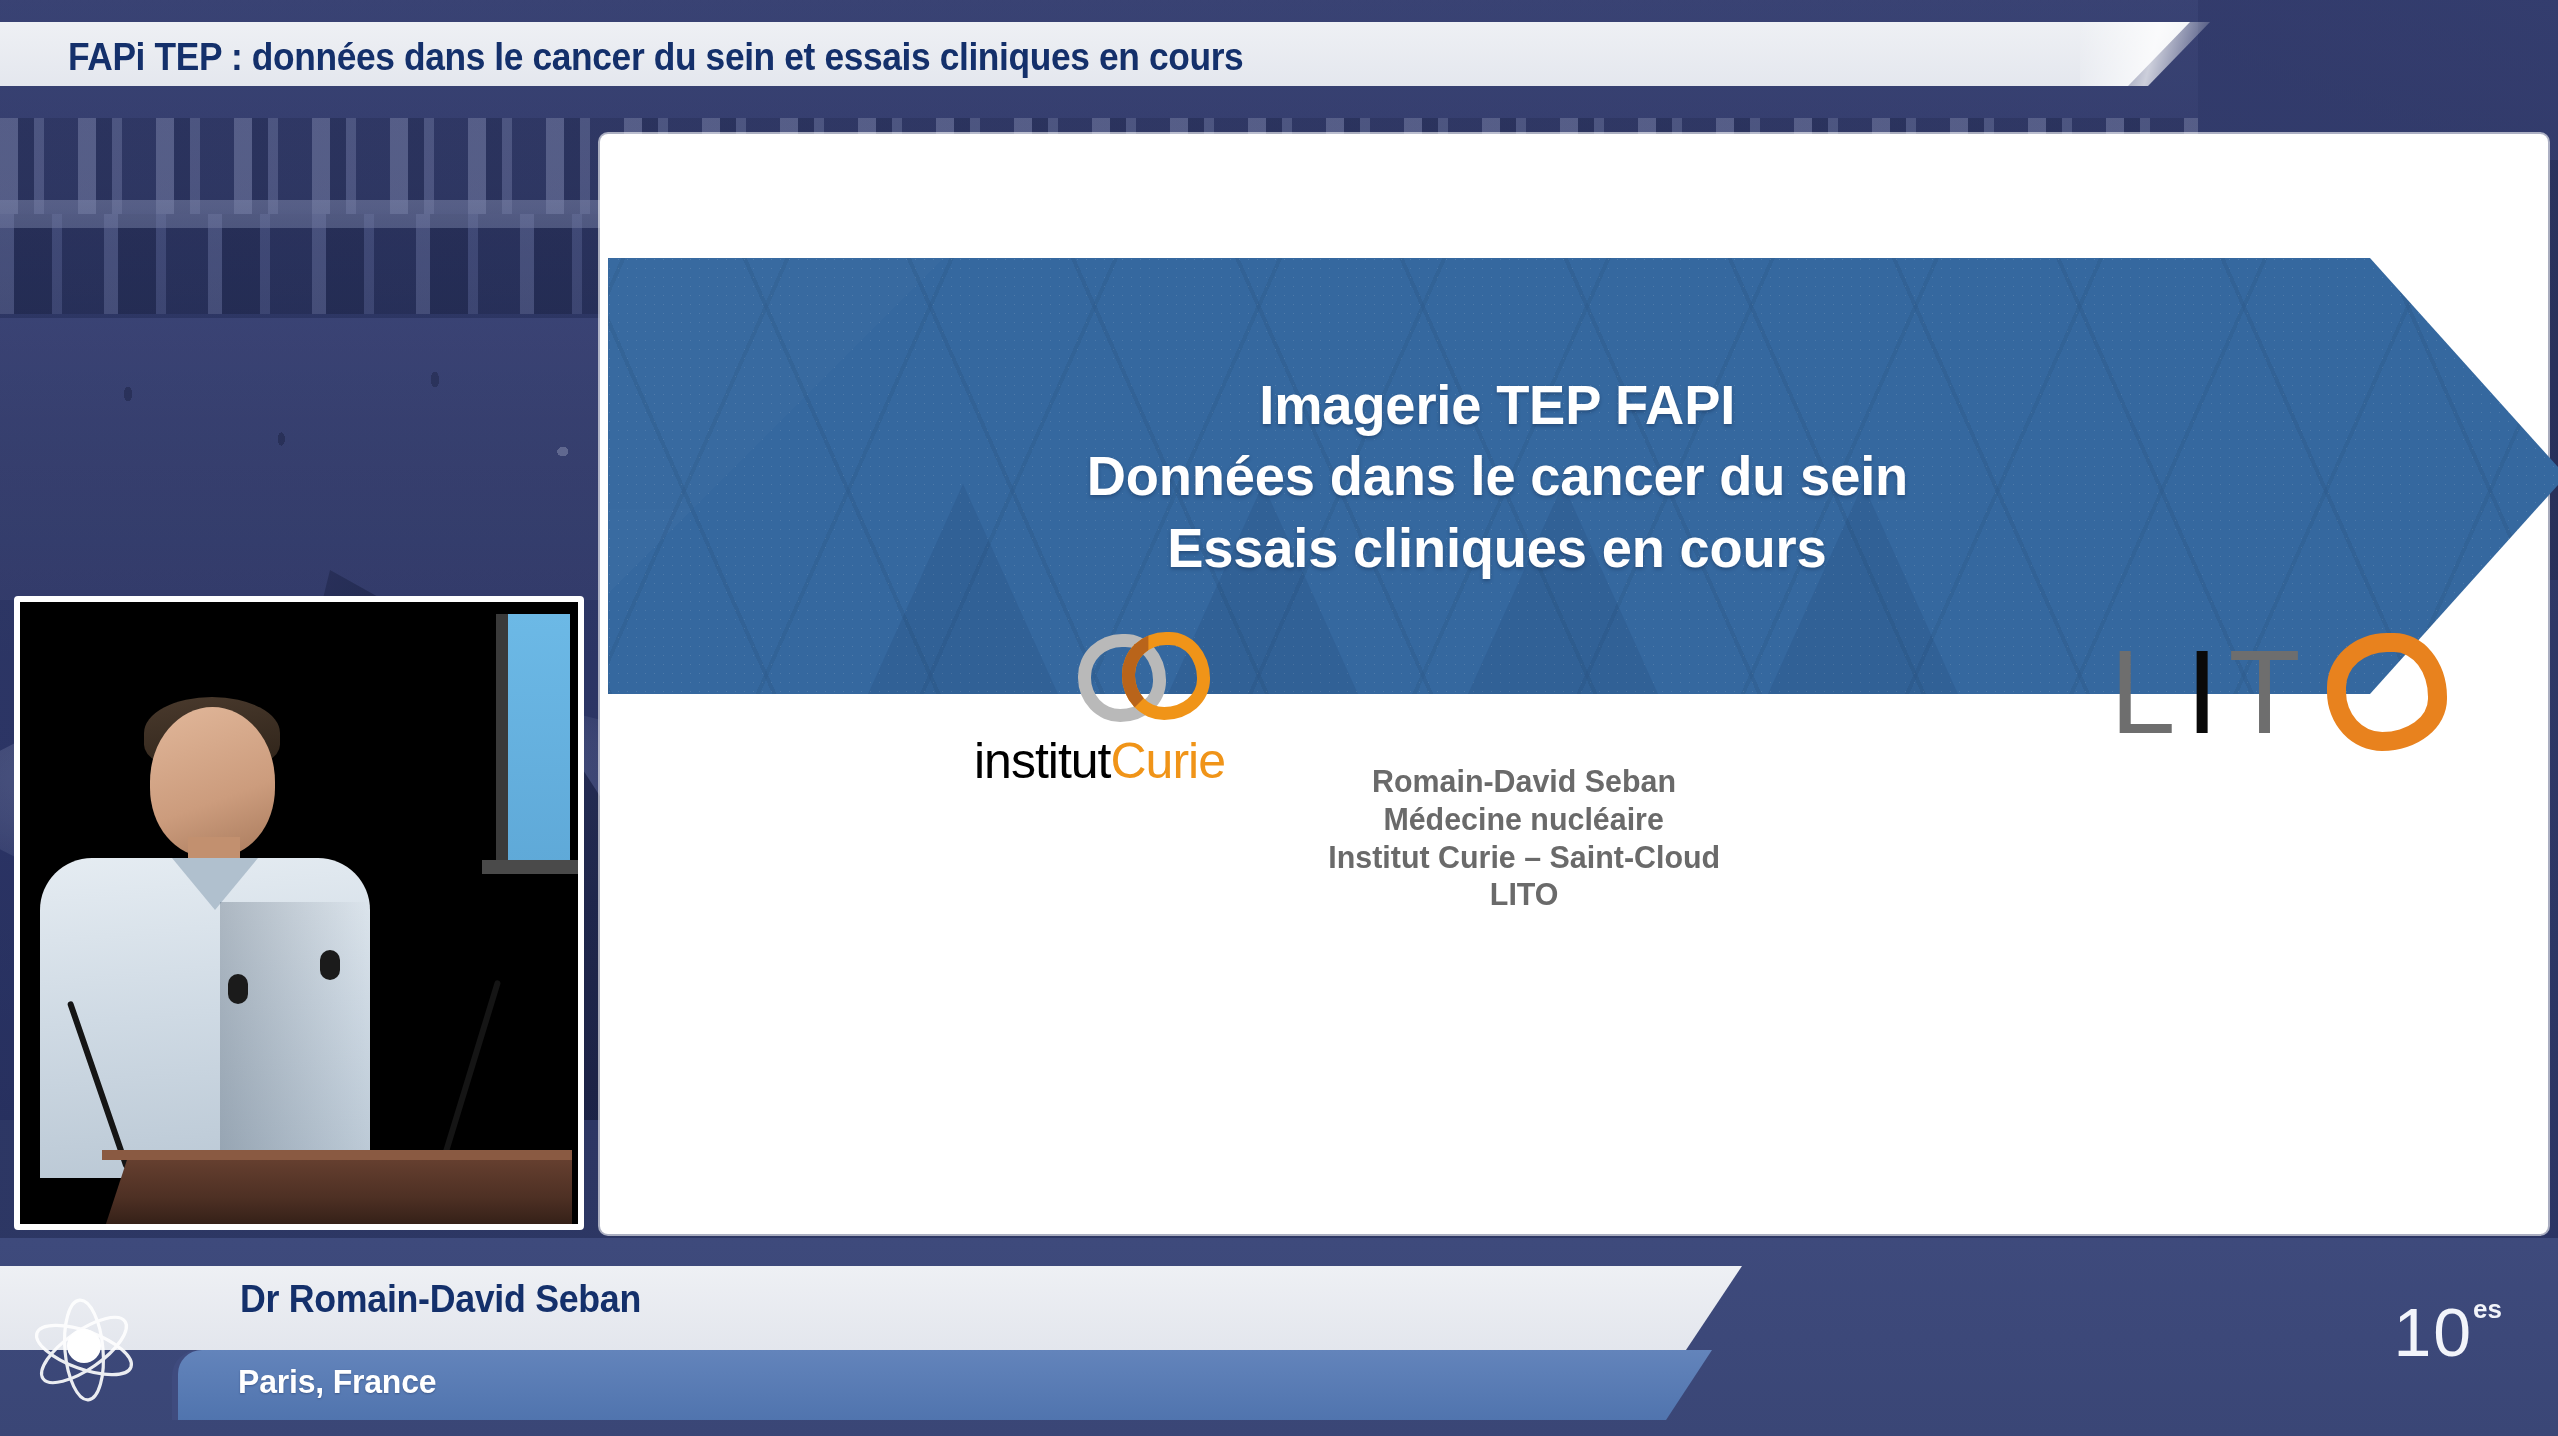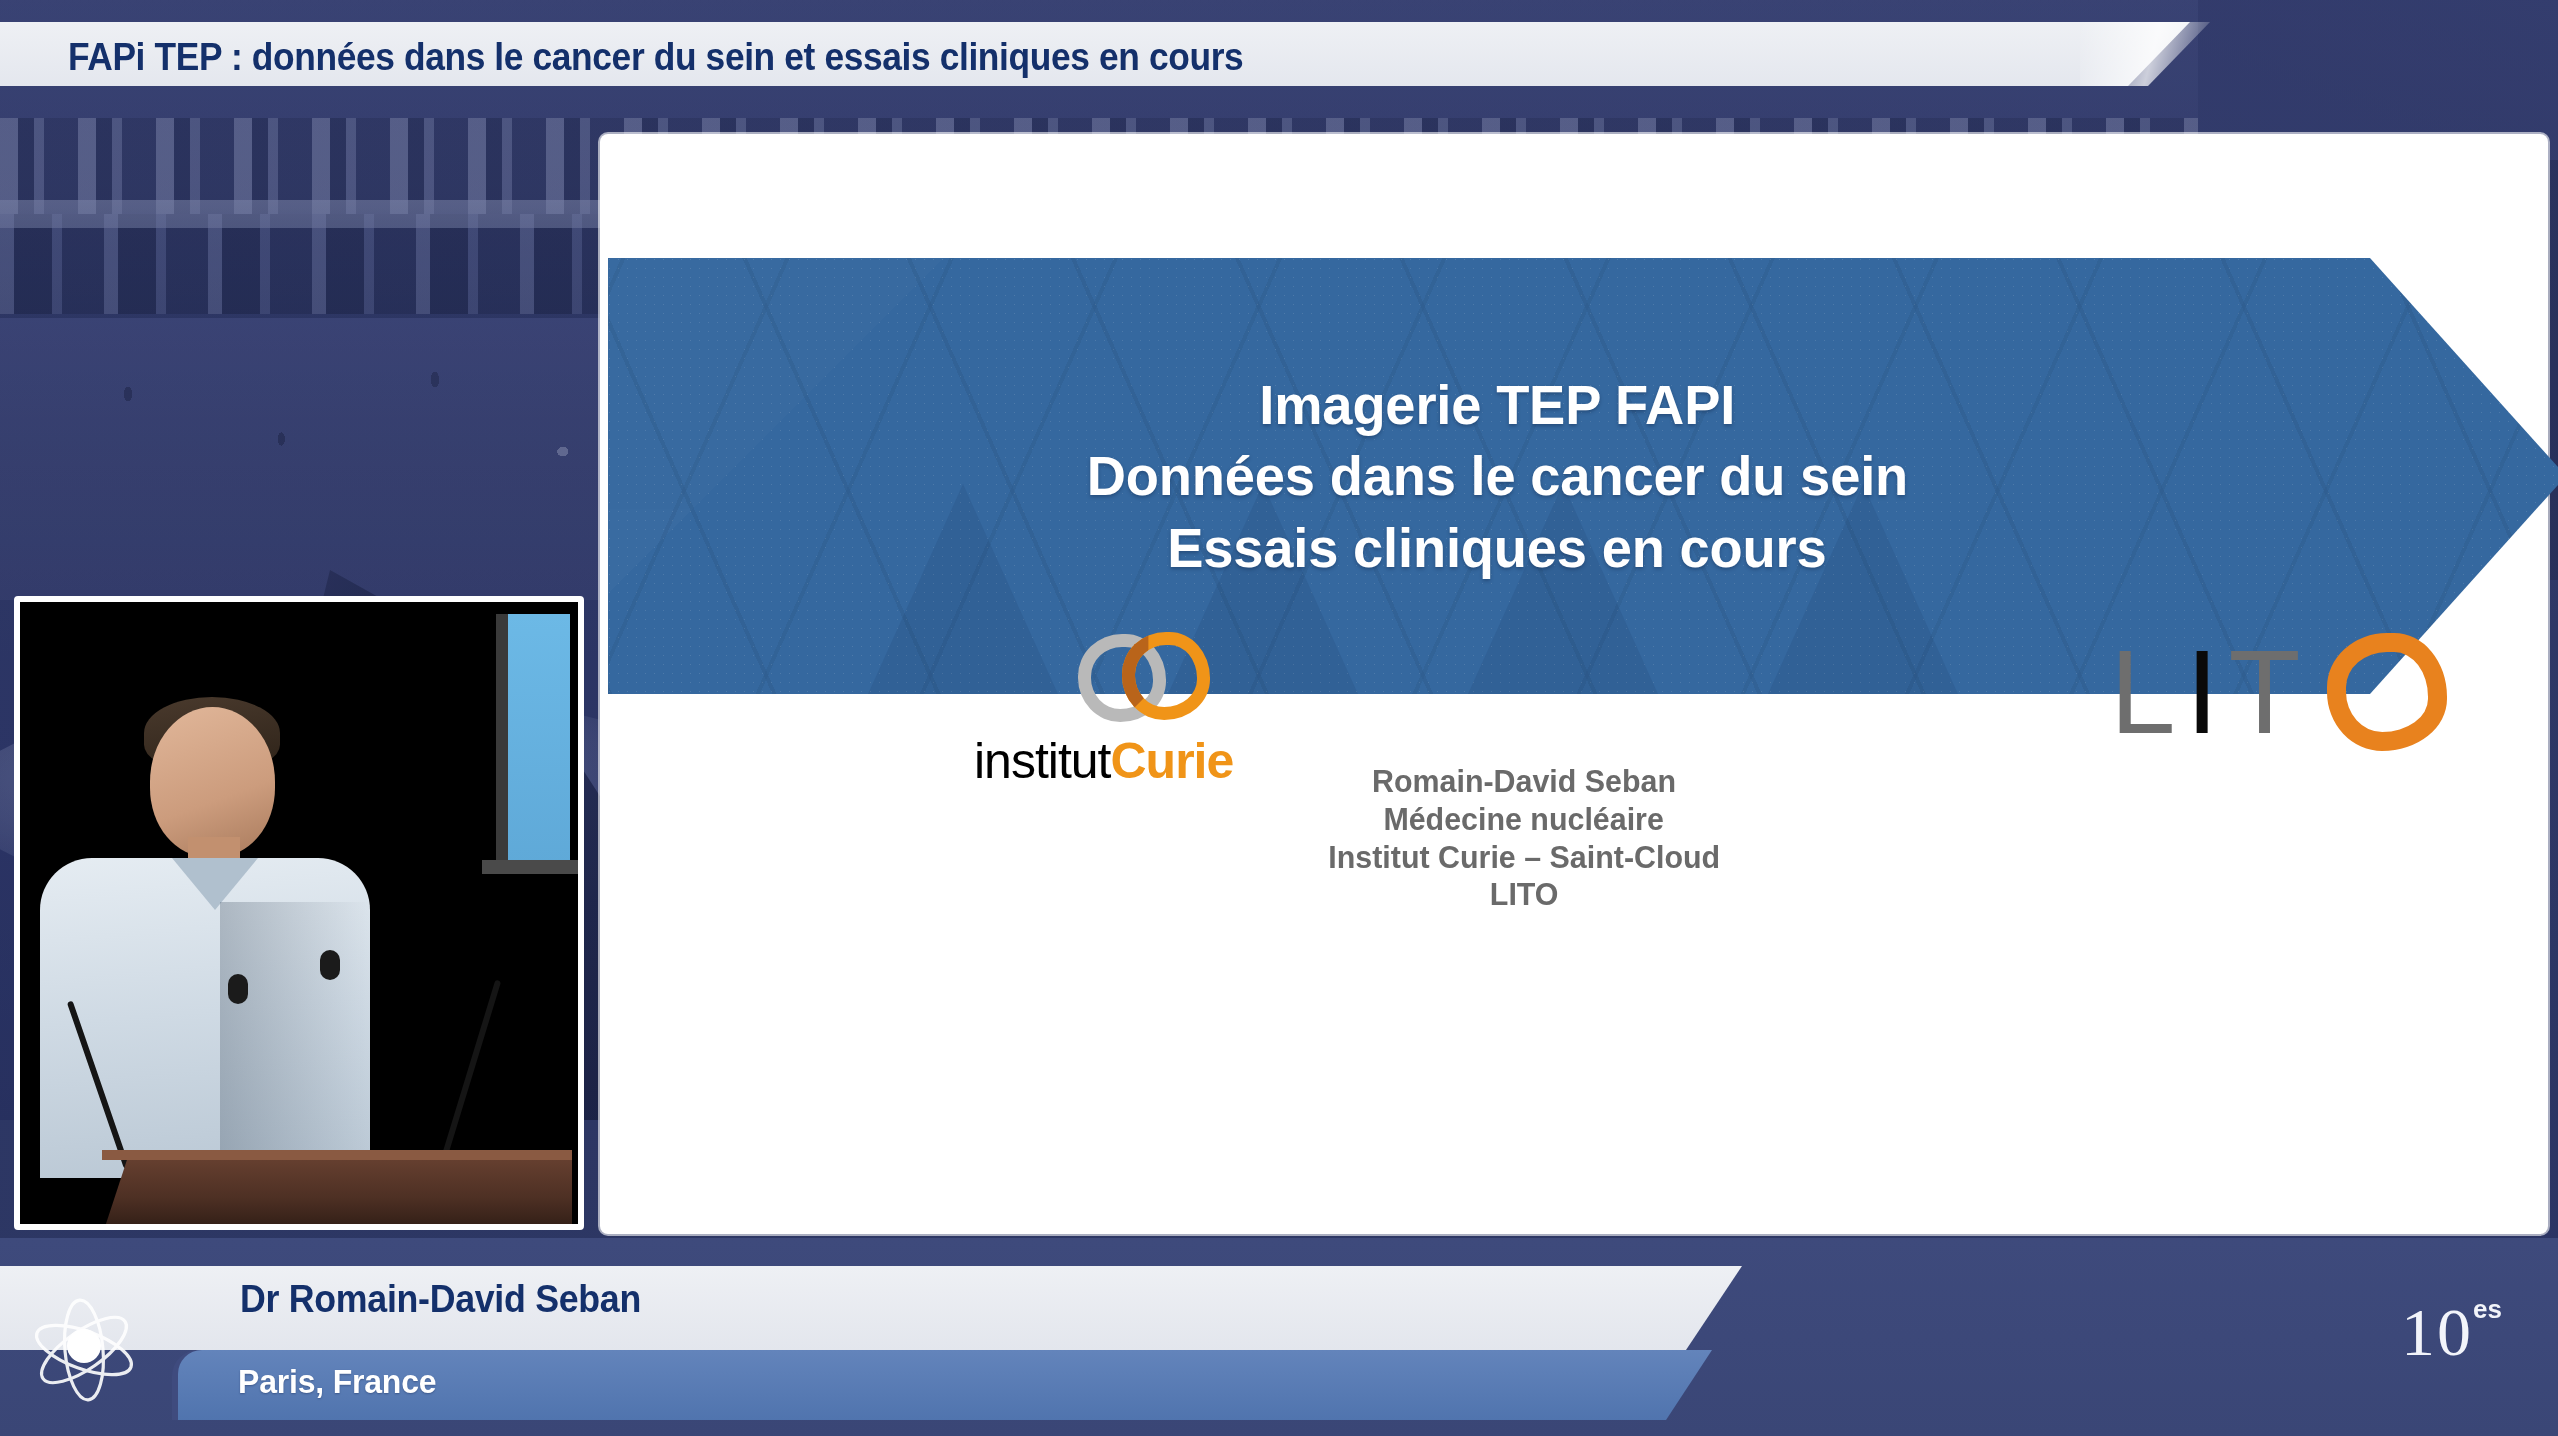--- a/index.html
+++ b/index.html
@@ -118,21 +118,21 @@
     box-sizing:border-box;}
   .ring-gray{left:0;top:2px;border:13px solid #b9b9b9;}
   .ring-orange{left:44px;top:0;border:13px solid #f09418;}
   .ring-overlap{position:absolute;left:44px;top:0;width:88px;height:88px;
     border-radius:50% 46% 52% 48%/48% 52% 46% 50%;border:13px solid transparent;
     border-left-color:#b9641a;border-top-color:#b9641a;box-sizing:border-box;
     clip-path:polygon(0 0,30% 0,30% 100%,0 100%);}
   .curie-word{position:absolute;left:6px;top:104px;font-size:50px;line-height:1;
     font-family:"Liberation Sans","DejaVu Sans",sans-serif;font-weight:400;letter-spacing:-1px;}
   .curie-word .a{color:#000000;}
-  .curie-word .b{color:#f09418;font-weight:700;}
+  .curie-word .b{color:#f09418;font-weight:400;}
 
   
   .lito{position:absolute;left:1510px;top:488px;width:400px;height:140px;
     display:flex;align-items:center;}
   .lito-l{font-size:118px;line-height:1;color:#6e6e6e;font-weight:400;
     font-family:"Liberation Sans","DejaVu Sans",sans-serif;letter-spacing:10px;}
   .lito-i{color:#0a0a0a;}
   .lito-o{width:120px;height:118px;margin-left:16px;box-sizing:border-box;
     border:19px solid #e8821e;border-radius:50% 44% 54% 46%/46% 54% 44% 50%;}
 
@@ -187,21 +187,21 @@
     color:#ffffff;font-family:"Liberation Sans","DejaVu Sans",sans-serif;letter-spacing:-.2px;
     transform:scaleX(.94);transform-origin:left center;white-space:nowrap;
     text-shadow:0 1px 2px rgba(25,40,80,.4);}
 
   
   .atom{position:absolute;left:24px;top:1292px;width:120px;height:116px;}
 
   
   .jfmn{position:absolute;right:40px;top:1298px;height:78px;display:flex;align-items:flex-start;
     color:#f2f4fa;font-family:"Liberation Sans","DejaVu Sans",sans-serif;font-weight:300;}
-  .jfmn-10{font-size:68px;line-height:1;letter-spacing:2px;font-family:Liberation Serif, serif;}
+  .jfmn-10{font-size:68px;line-height:1;letter-spacing:2px;}
   .jfmn-es{font-size:26px;line-height:1;position:relative;top:-2px;font-weight:700;margin-right:16px;}
   .jfmn-rest{font-size:68px;line-height:1;letter-spacing:14px;}
 </style>
 </head>
 <body>
 
 <div class="stage">
 
   <div class="bg">
     <div class="bg-sky"></div>

